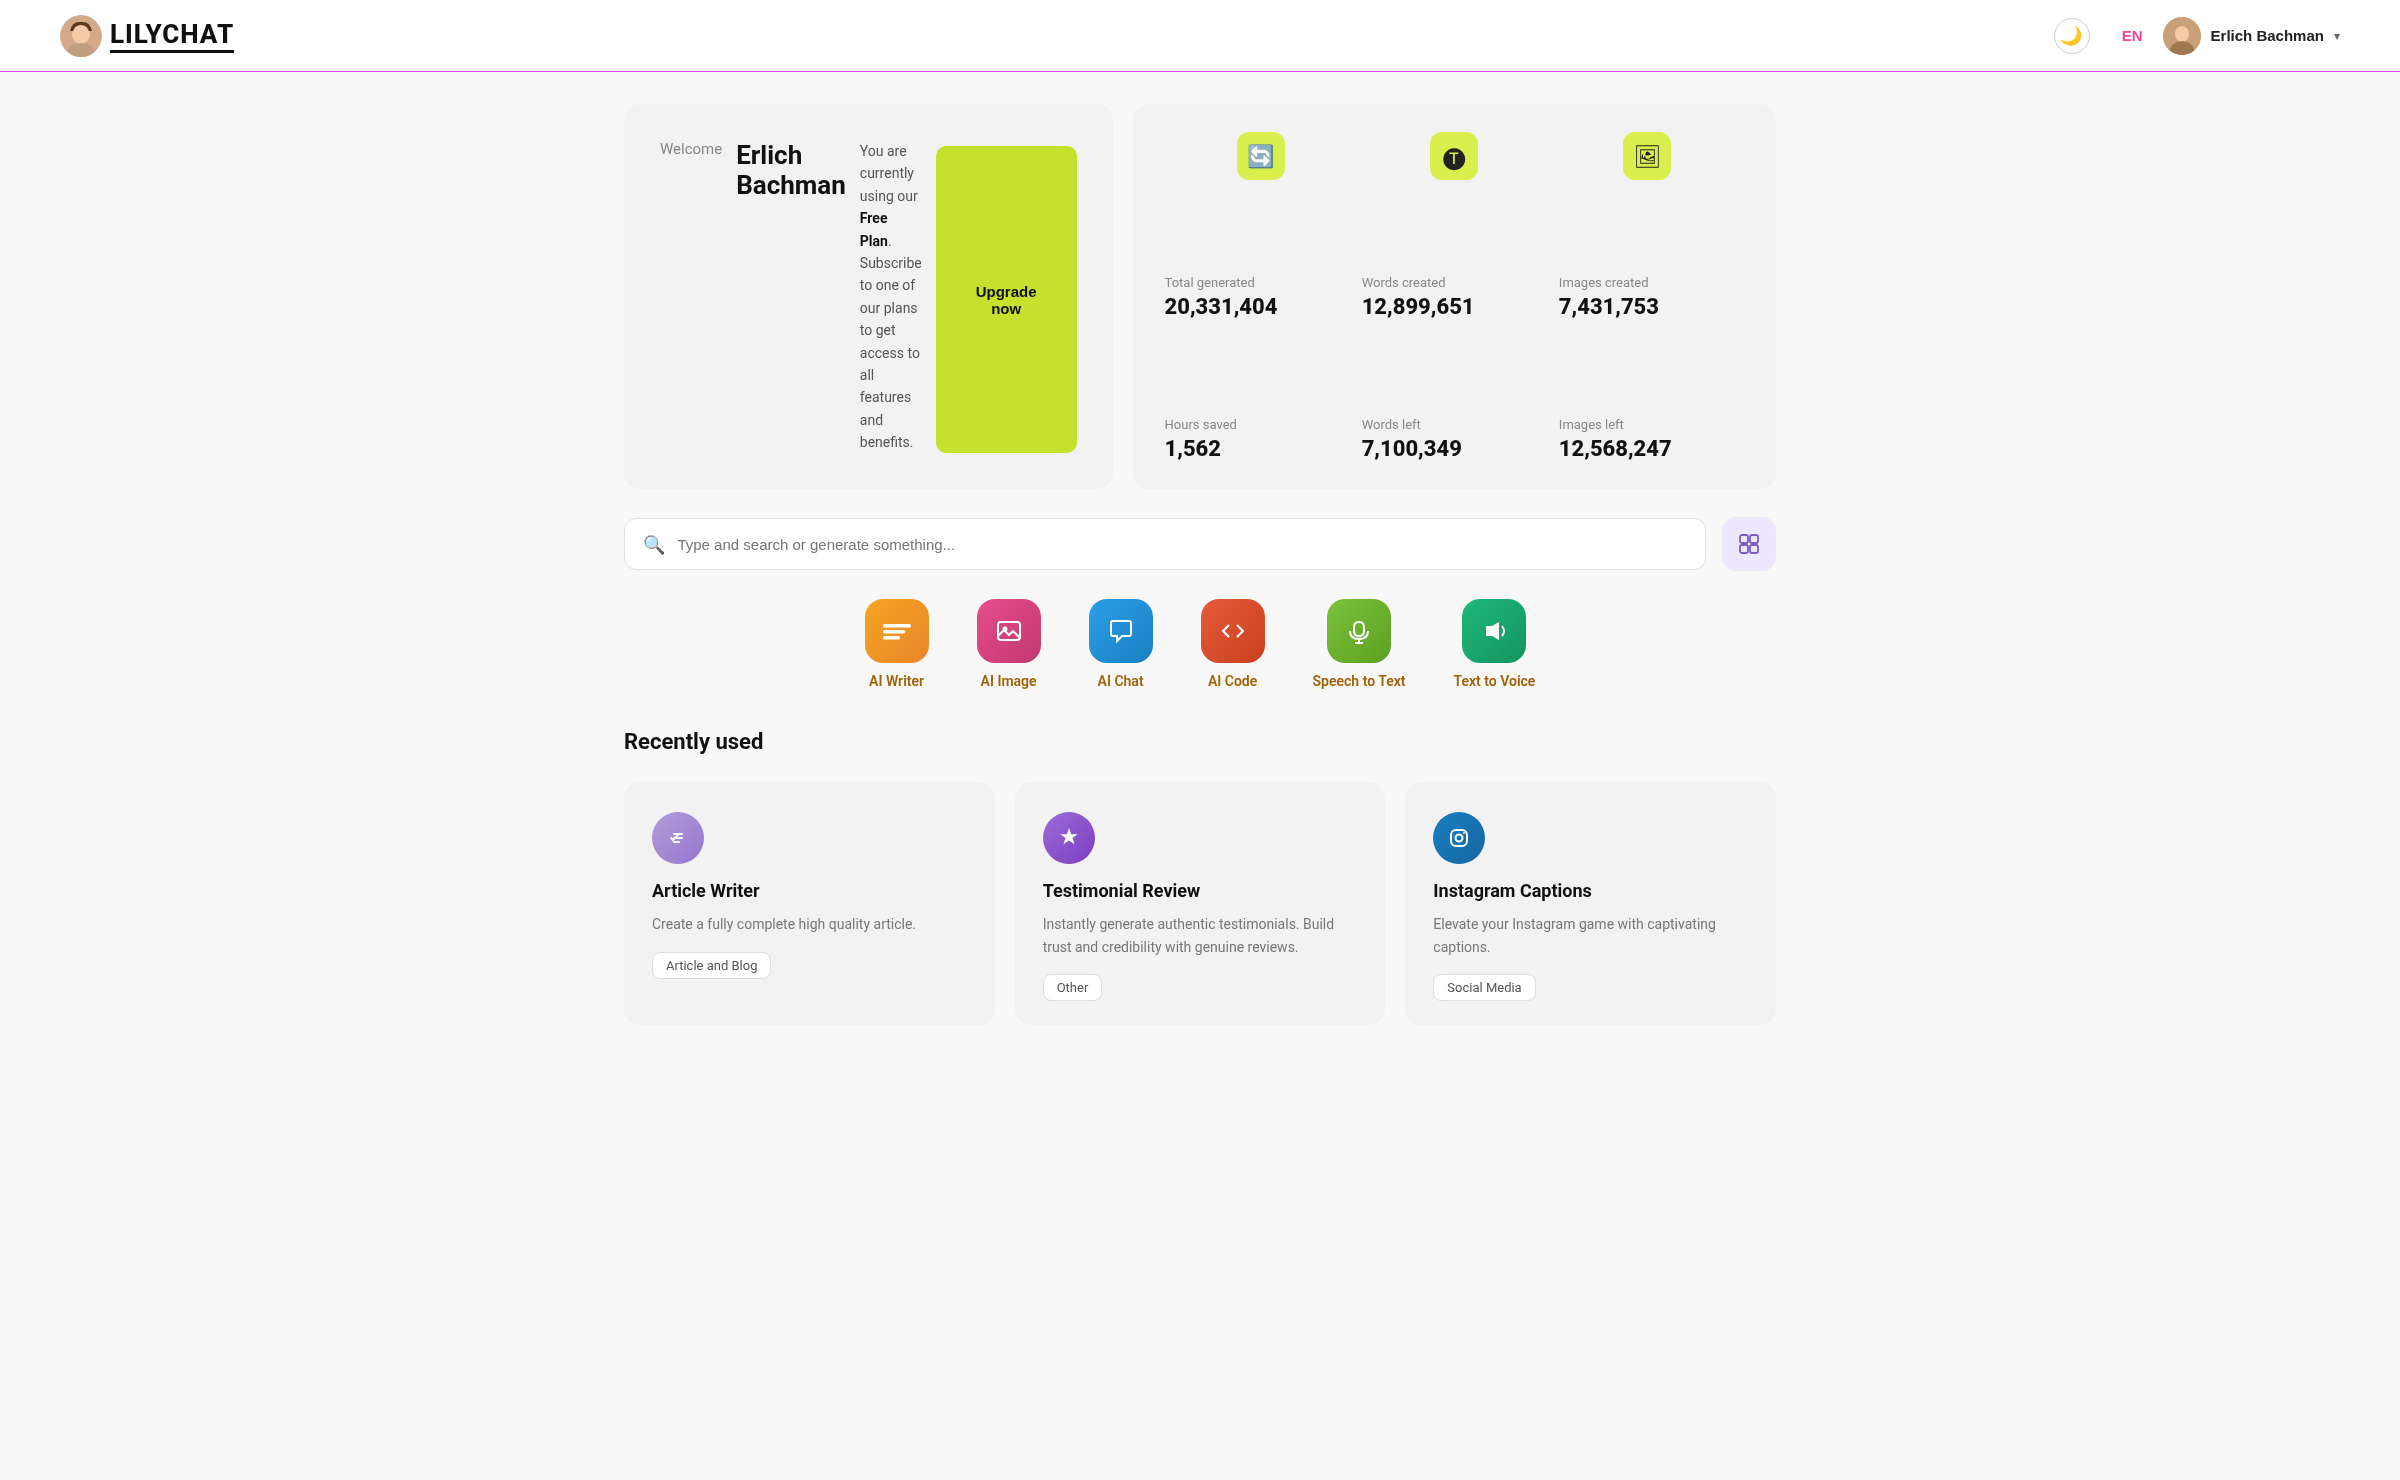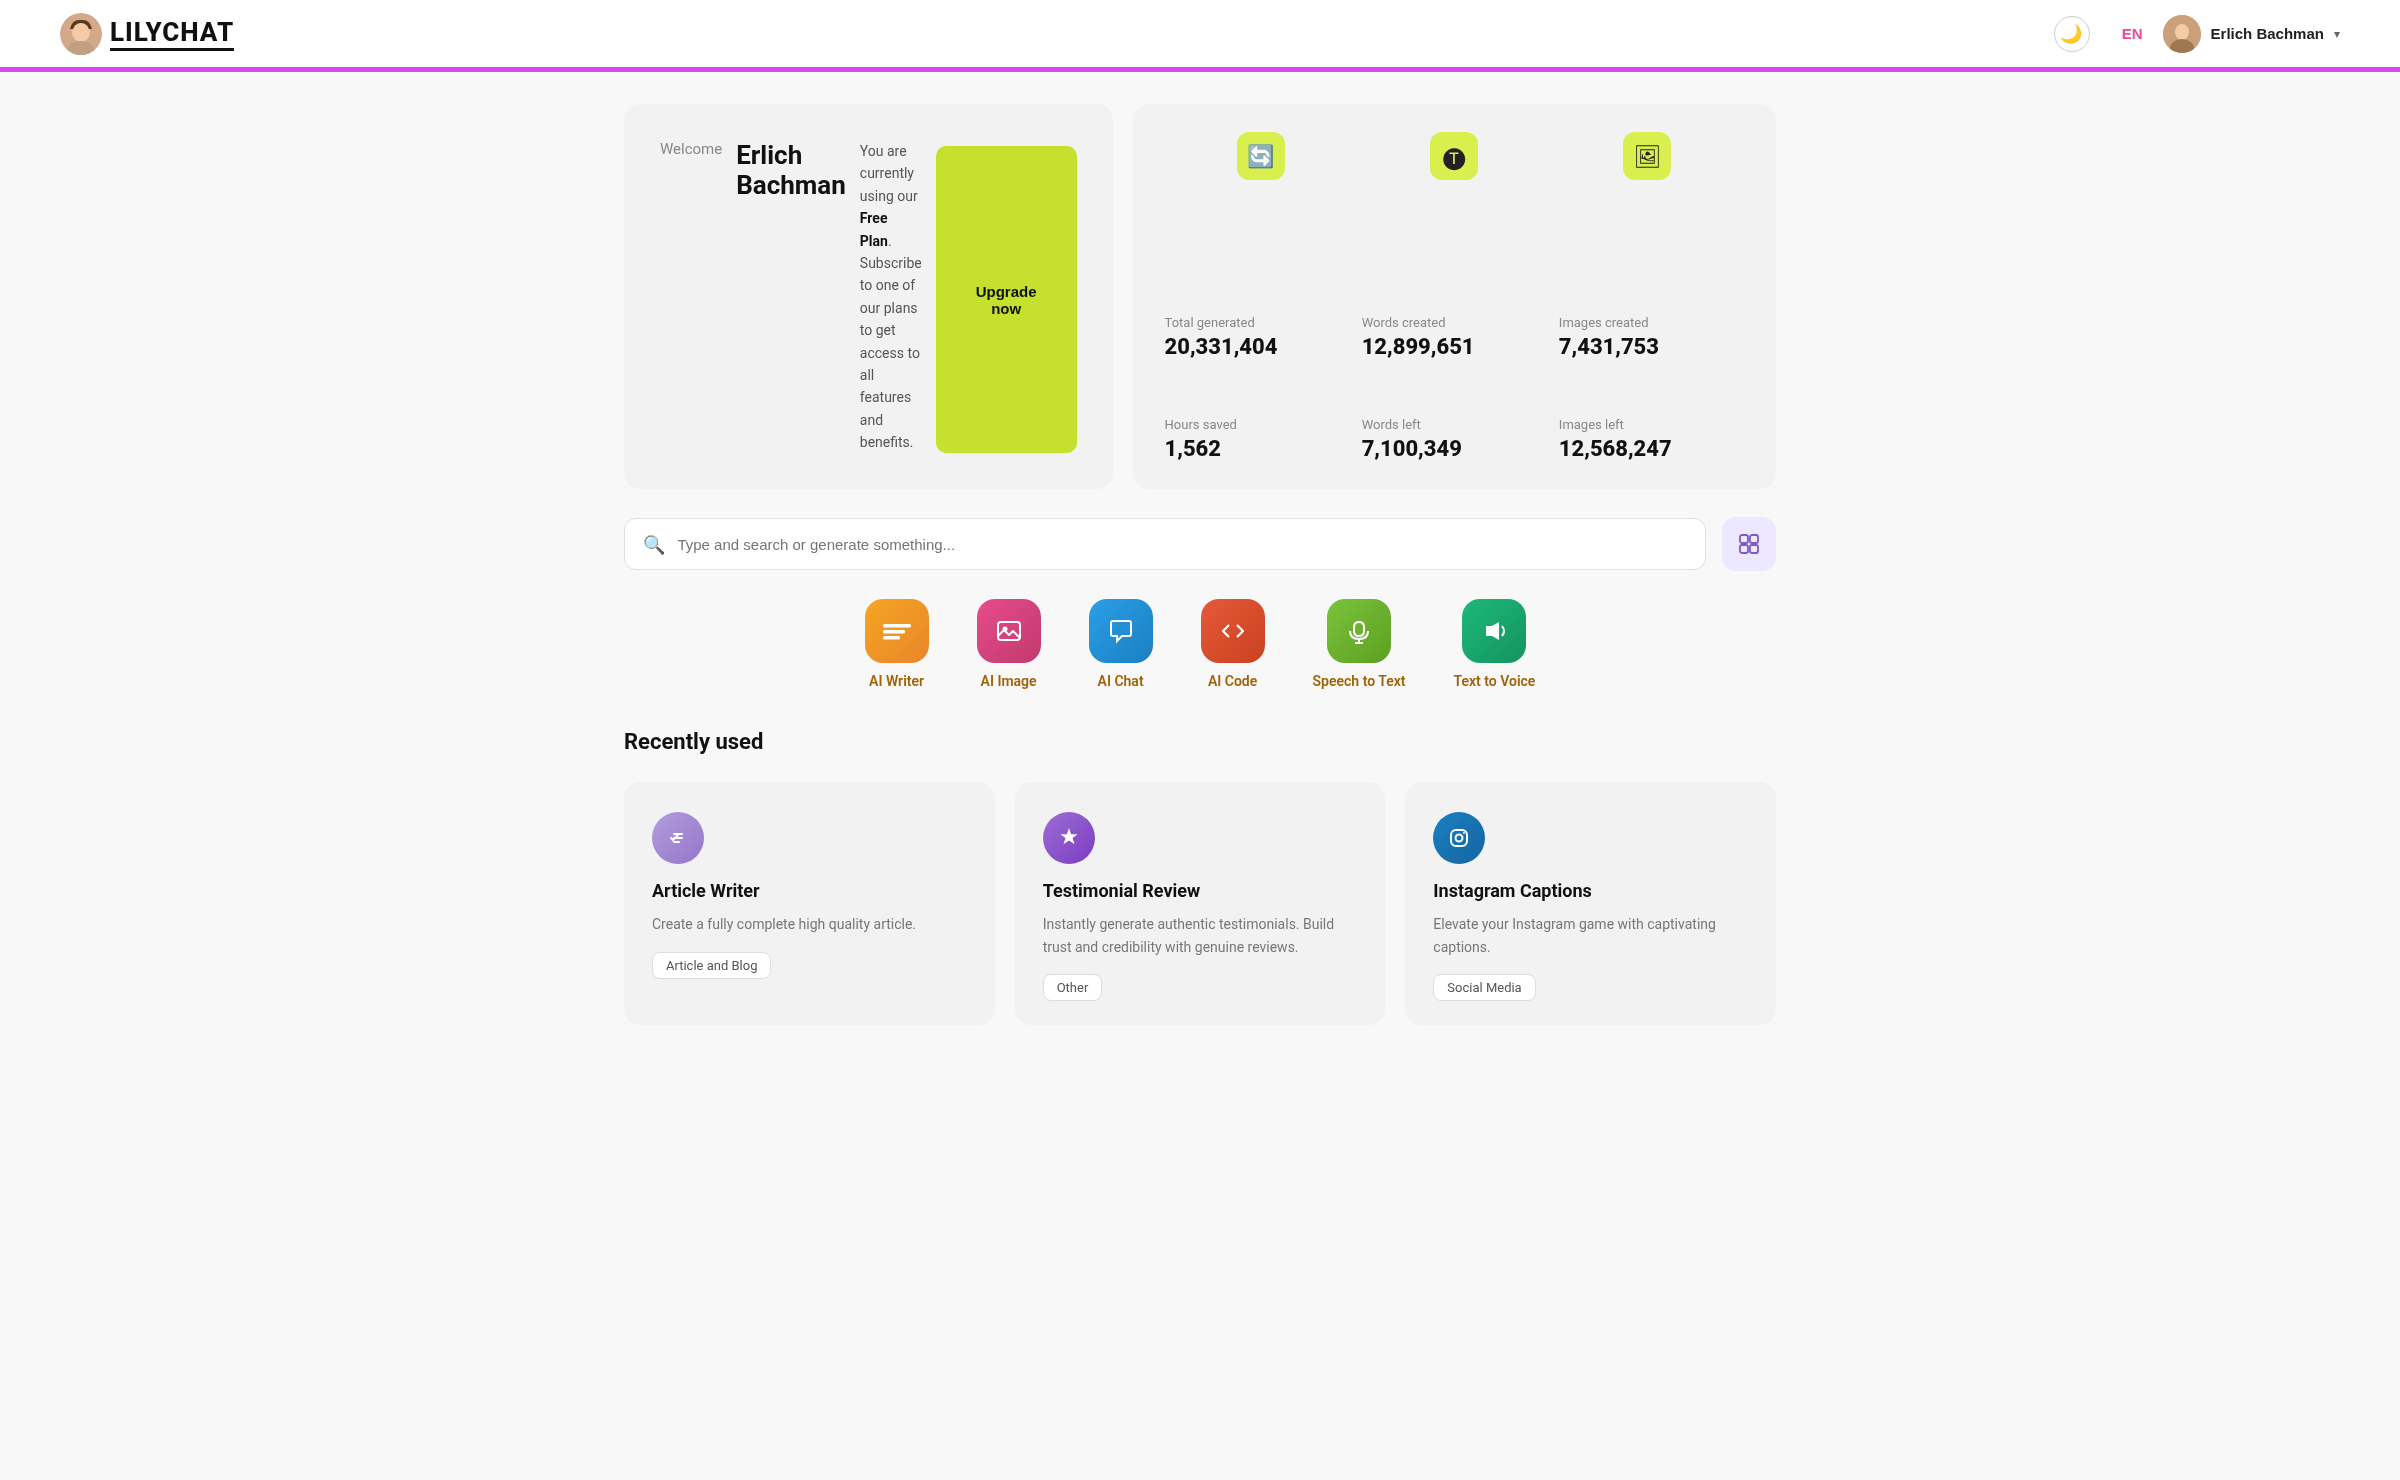--- a/index.html
+++ b/index.html
@@ -10,21 +10,21 @@
       min-height: 100vh;
     }
     
     .header {
       background: #fff;
       display: flex;
       align-items: center;
       justify-content: space-between;
       padding: 0 60px;
       height: 72px;
-      border-bottom: 5px solid #d946ef;
+      border-bottom: 1px solid #d946ef;
     }
     .logo {
       display: flex;
       align-items: center;
       gap: 8px;
       text-decoration: none;
     }
     .logo-avatar {
       width: 42px;
       height: 42px;
@@ -129,21 +129,21 @@
       grid-template-rows: 1fr 1fr;
       gap: 18px 12px;
     }
     .stat-icon-wrap {
       width: 48px; height: 48px;
       border-radius: 12px;
       background: #d8ef4e;
       display: flex; align-items: center; justify-content: center;
       font-size: 22px;
     }
-    .stat-block { display: flex; flex-direction: column; gap: 4px; justify-content: center; }
+    .stat-block { display: flex; flex-direction: column; gap: 4px; }
     .stat-label { font-size: 13px; color: #888; }
     .stat-value { font-size: 22px; font-weight: 800; color: #111; }
 
     
     .search-row {
       display: flex;
       align-items: center;
       gap: 16px;
       margin-bottom: 28px;
     }

